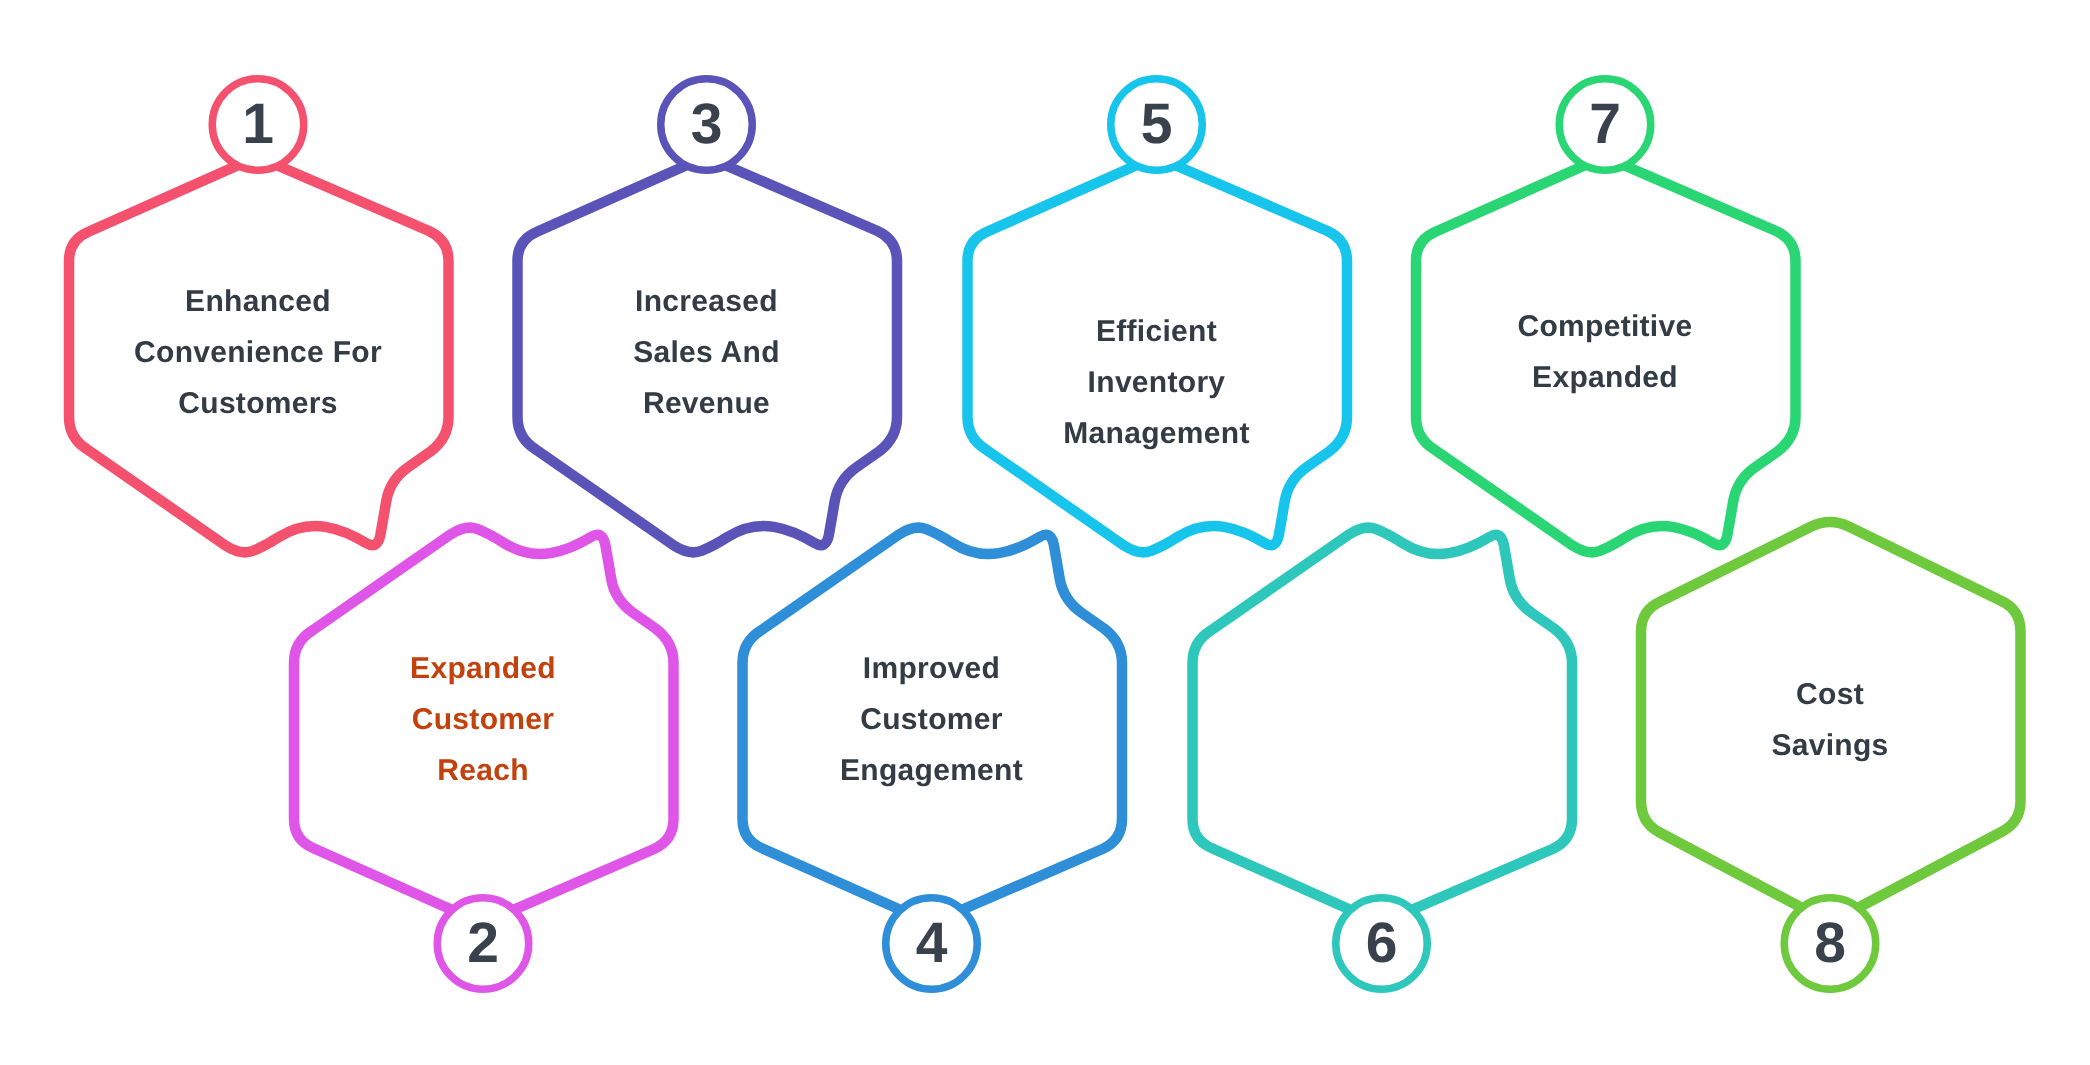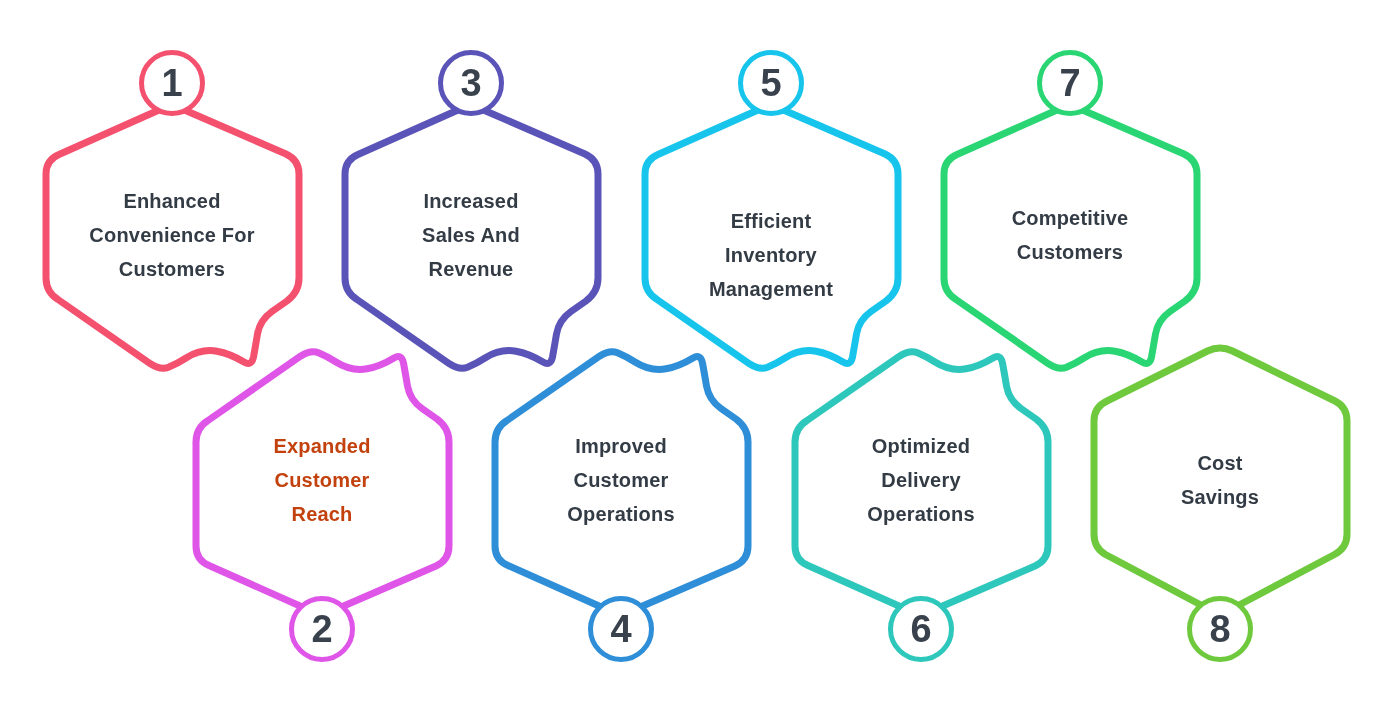--- a/index.html
+++ b/index.html
@@ -65,53 +65,50 @@
     </div>
     <div class="bubble bubble--bottom" style="left: 487px; top: 334px; z-index: 4;">
       <svg width="268" height="290" viewBox="0 0 268 290">
         <path fill="#ffffff" stroke-width="7" stroke-linejoin="round" stroke-linecap="round" d="M 121 14 Q 134 8 147 14.3 L 248 58 Q 261 64 261 78 L 261 182 Q 261 196 249 205 L 234 215.5 Q 222 224 219.5 238 Q 217.5 250 215.5 261 Q 213.5 270.5 206 266 Q 192 257.5 179 255.2 Q 163 252.5 148 262 Q 139 267.8 130.5 271.3 Q 122.5 274.3 112.5 267.8 L 20 203.5 Q 8 196 8 182 L 8 78 Q 8 64 21 58.5 Z" stroke="#2E8ED8" transform="translate(0,290) scale(1,-1)"></path>
       </svg>
       <div class="badge" style="border-color: rgb(46, 142, 216); color: rgb(57, 66, 76);">
         <span>4</span>
       </div>
       <div class="title" style="color: rgb(51, 59, 69);">Improved
 Customer
-Operations</div>
+Engagement</div>
     </div>
     <div class="bubble bubble--top" style="left: 637px; top: 96px; z-index: 5;">
       <svg width="268" height="290" viewBox="0 0 268 290">
         <path fill="#ffffff" stroke-width="7" stroke-linejoin="round" stroke-linecap="round" d="M 121 14 Q 134 8 147 14.3 L 248 58 Q 261 64 261 78 L 261 182 Q 261 196 249 205 L 234 215.5 Q 222 224 219.5 238 Q 217.5 250 215.5 261 Q 213.5 270.5 206 266 Q 192 257.5 179 255.2 Q 163 252.5 148 262 Q 139 267.8 130.5 271.3 Q 122.5 274.3 112.5 267.8 L 20 203.5 Q 8 196 8 182 L 8 78 Q 8 64 21 58.5 Z" stroke="#17C5EC"></path>
       </svg>
       <div class="badge" style="border-color: rgb(23, 197, 236); color: rgb(57, 66, 76);">
         <span>5</span>
       </div>
       <div class="title" style="color: rgb(51, 59, 69); margin-top: 20px;">Efficient
 Inventory
 Management</div>
     </div>
     <div class="bubble bubble--bottom" style="left: 787px; top: 334px; z-index: 6;">
       <svg width="268" height="290" viewBox="0 0 268 290">
         <path fill="#ffffff" stroke-width="7" stroke-linejoin="round" stroke-linecap="round" d="M 121 14 Q 134 8 147 14.3 L 248 58 Q 261 64 261 78 L 261 182 Q 261 196 249 205 L 234 215.5 Q 222 224 219.5 238 Q 217.5 250 215.5 261 Q 213.5 270.5 206 266 Q 192 257.5 179 255.2 Q 163 252.5 148 262 Q 139 267.8 130.5 271.3 Q 122.5 274.3 112.5 267.8 L 20 203.5 Q 8 196 8 182 L 8 78 Q 8 64 21 58.5 Z" stroke="#2EC7BB" transform="translate(0,290) scale(1,-1)"></path>
       </svg>
       <div class="badge" style="border-color: rgb(46, 199, 187); color: rgb(57, 66, 76);">
         <span>6</span>
       </div>
-      <div class="title" style="color: rgb(51, 59, 69);">Optimized
-Delivery
-Operations</div>
     </div>
     <div class="bubble bubble--top" style="left: 936px; top: 96px; z-index: 7;">
       <svg width="268" height="290" viewBox="0 0 268 290">
         <path fill="#ffffff" stroke-width="7" stroke-linejoin="round" stroke-linecap="round" d="M 121 14 Q 134 8 147 14.3 L 248 58 Q 261 64 261 78 L 261 182 Q 261 196 249 205 L 234 215.5 Q 222 224 219.5 238 Q 217.5 250 215.5 261 Q 213.5 270.5 206 266 Q 192 257.5 179 255.2 Q 163 252.5 148 262 Q 139 267.8 130.5 271.3 Q 122.5 274.3 112.5 267.8 L 20 203.5 Q 8 196 8 182 L 8 78 Q 8 64 21 58.5 Z" stroke="#2AD674"></path>
       </svg>
       <div class="badge" style="border-color: rgb(42, 214, 116); color: rgb(57, 66, 76);">
         <span>7</span>
       </div>
       <div class="title" style="color: rgb(51, 59, 69);">Competitive
-Customers</div>
+Expanded</div>
     </div>
     <div class="bubble bubble--bottom" style="left: 1086px; top: 334px; z-index: 8;">
       <svg width="268" height="290" viewBox="0 0 268 290">
         <path fill="#ffffff" stroke-width="7" stroke-linejoin="round" stroke-linecap="round" d="M 121.5 17 Q 134 11 146.5 17 L 249 67 Q 261 73 261 87 L 261 200 Q 261 214 248.5 220.5 L 146.5 274.5 Q 134 280.5 121.5 274.5 L 19.5 220.5 Q 8 214 8 200 L 8 87 Q 8 73 21 67 Z" stroke="#6EC93D"></path>
       </svg>
       <div class="badge" style="border-color: rgb(110, 201, 61); color: rgb(57, 66, 76);">
         <span>8</span>
       </div>
       <div class="title" style="color: rgb(51, 59, 69);">Cost
 Savings</div>

